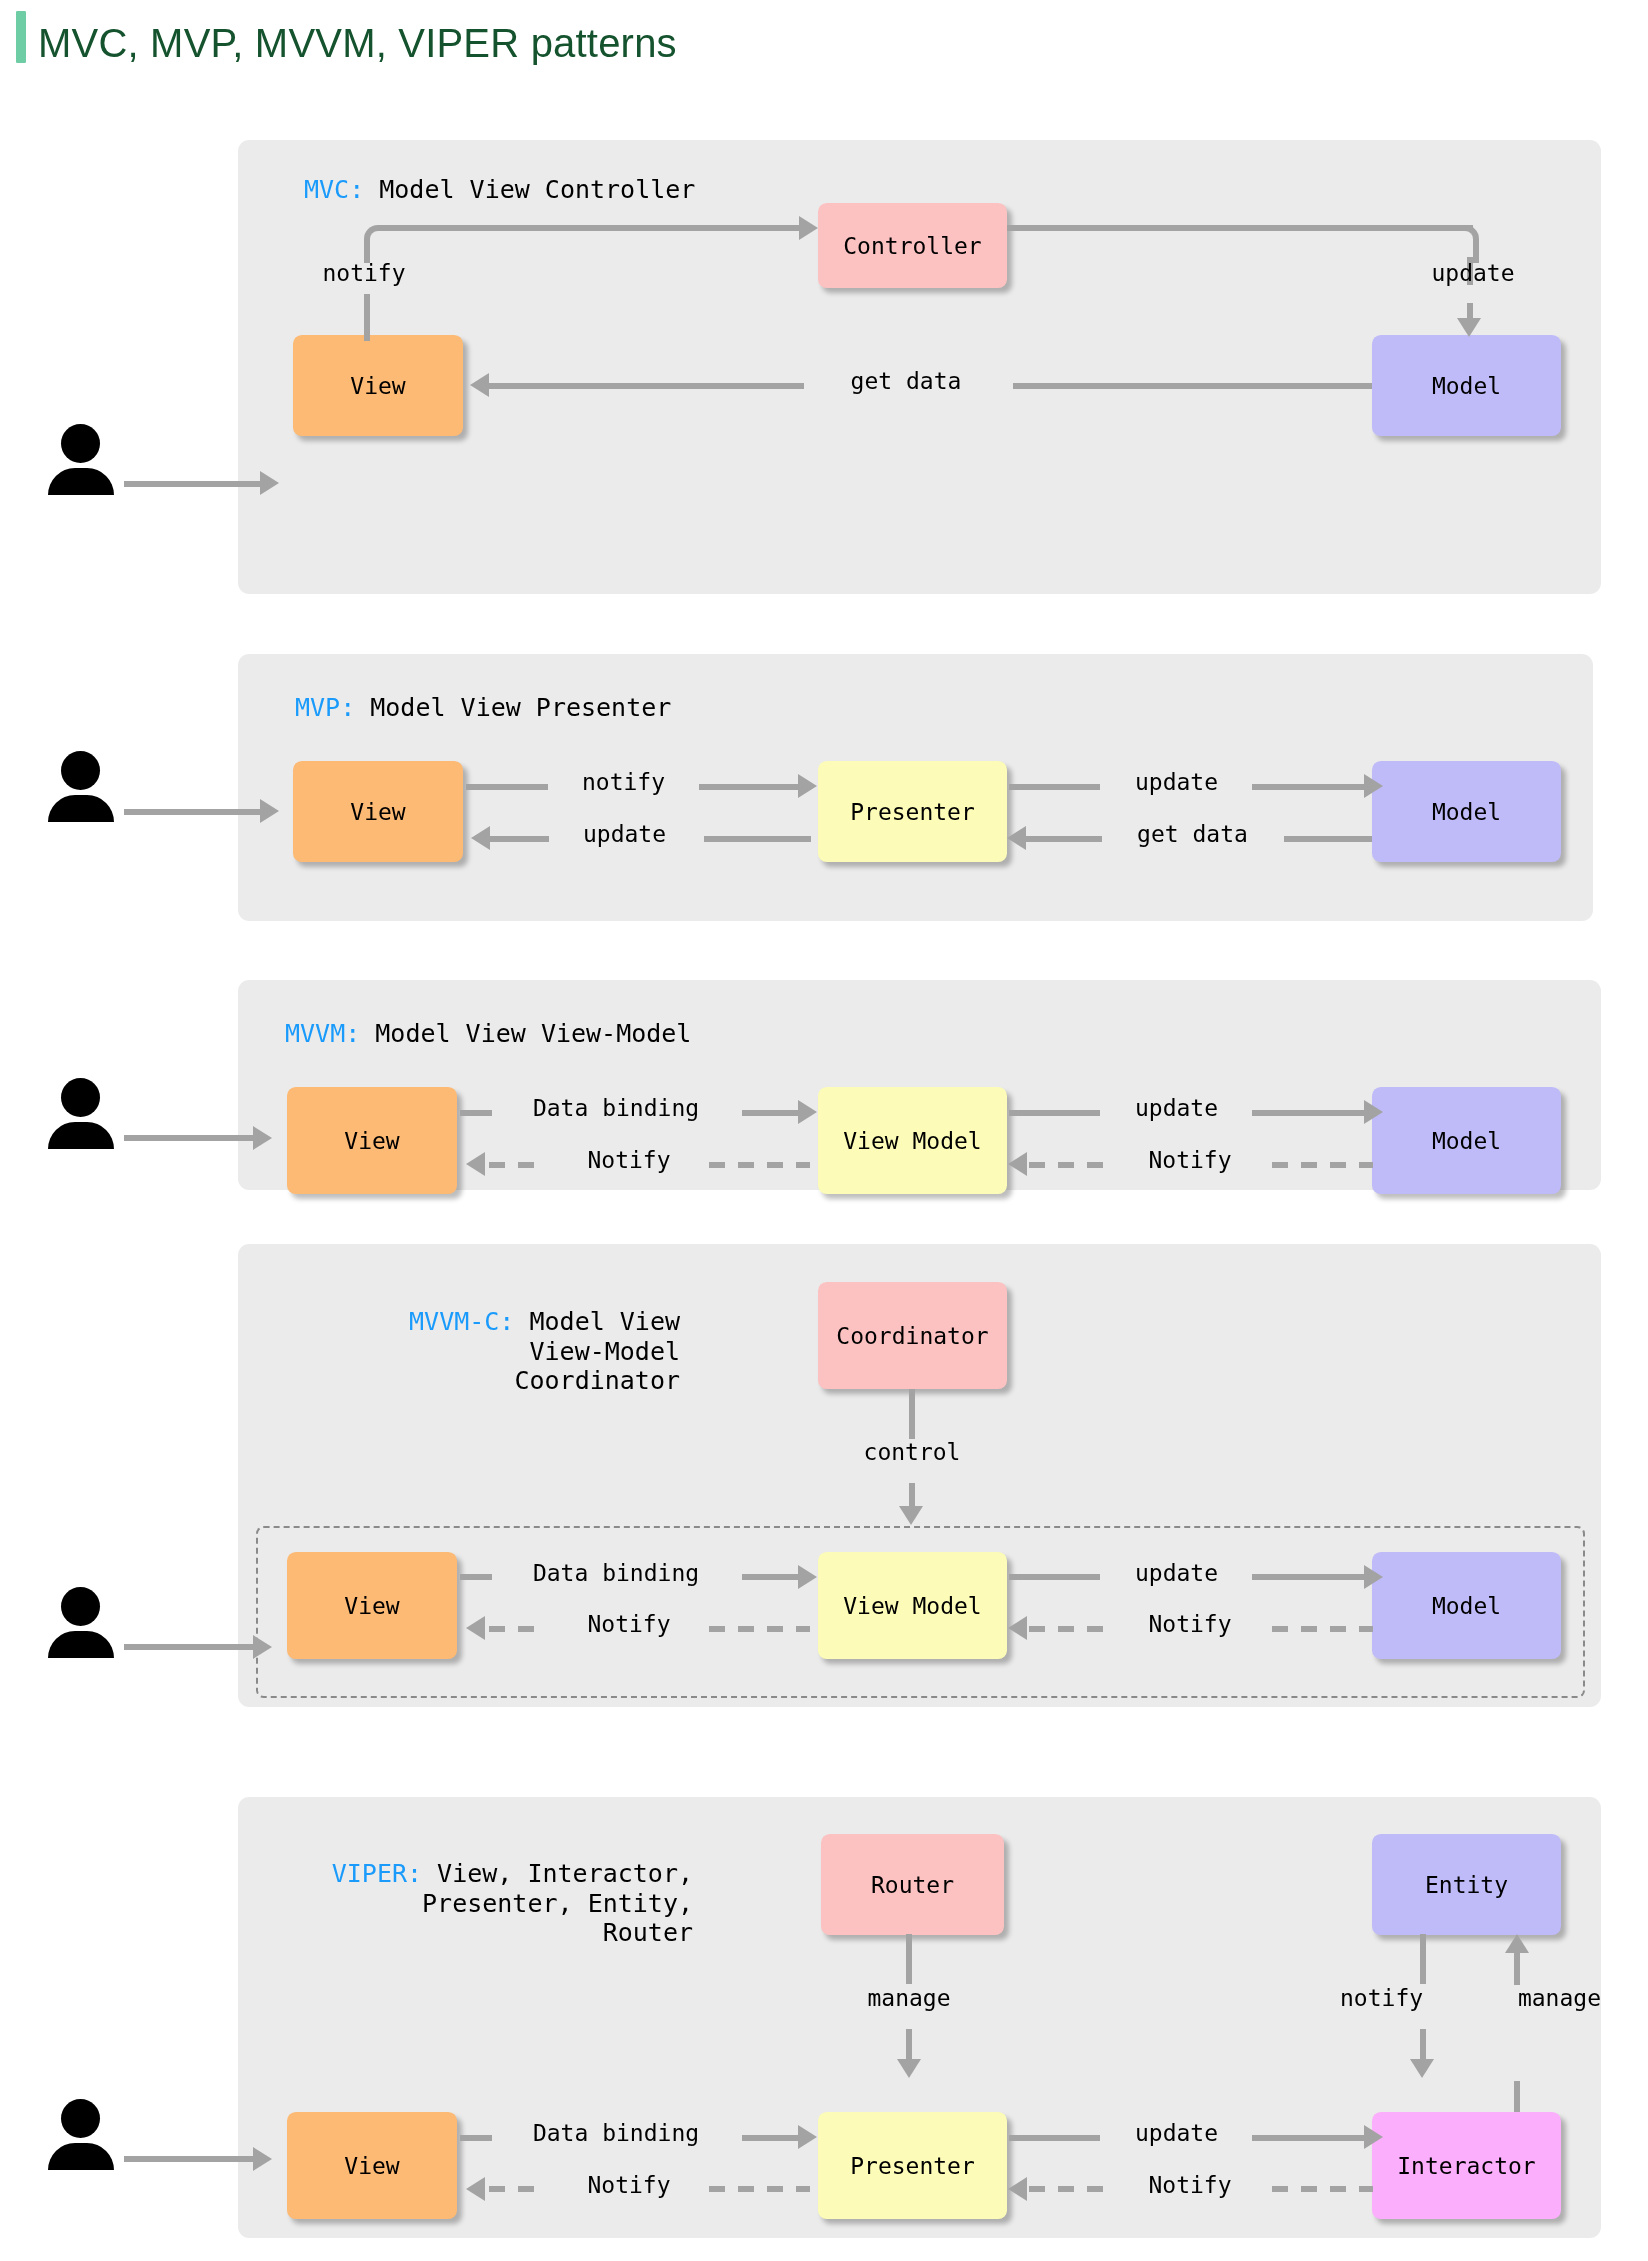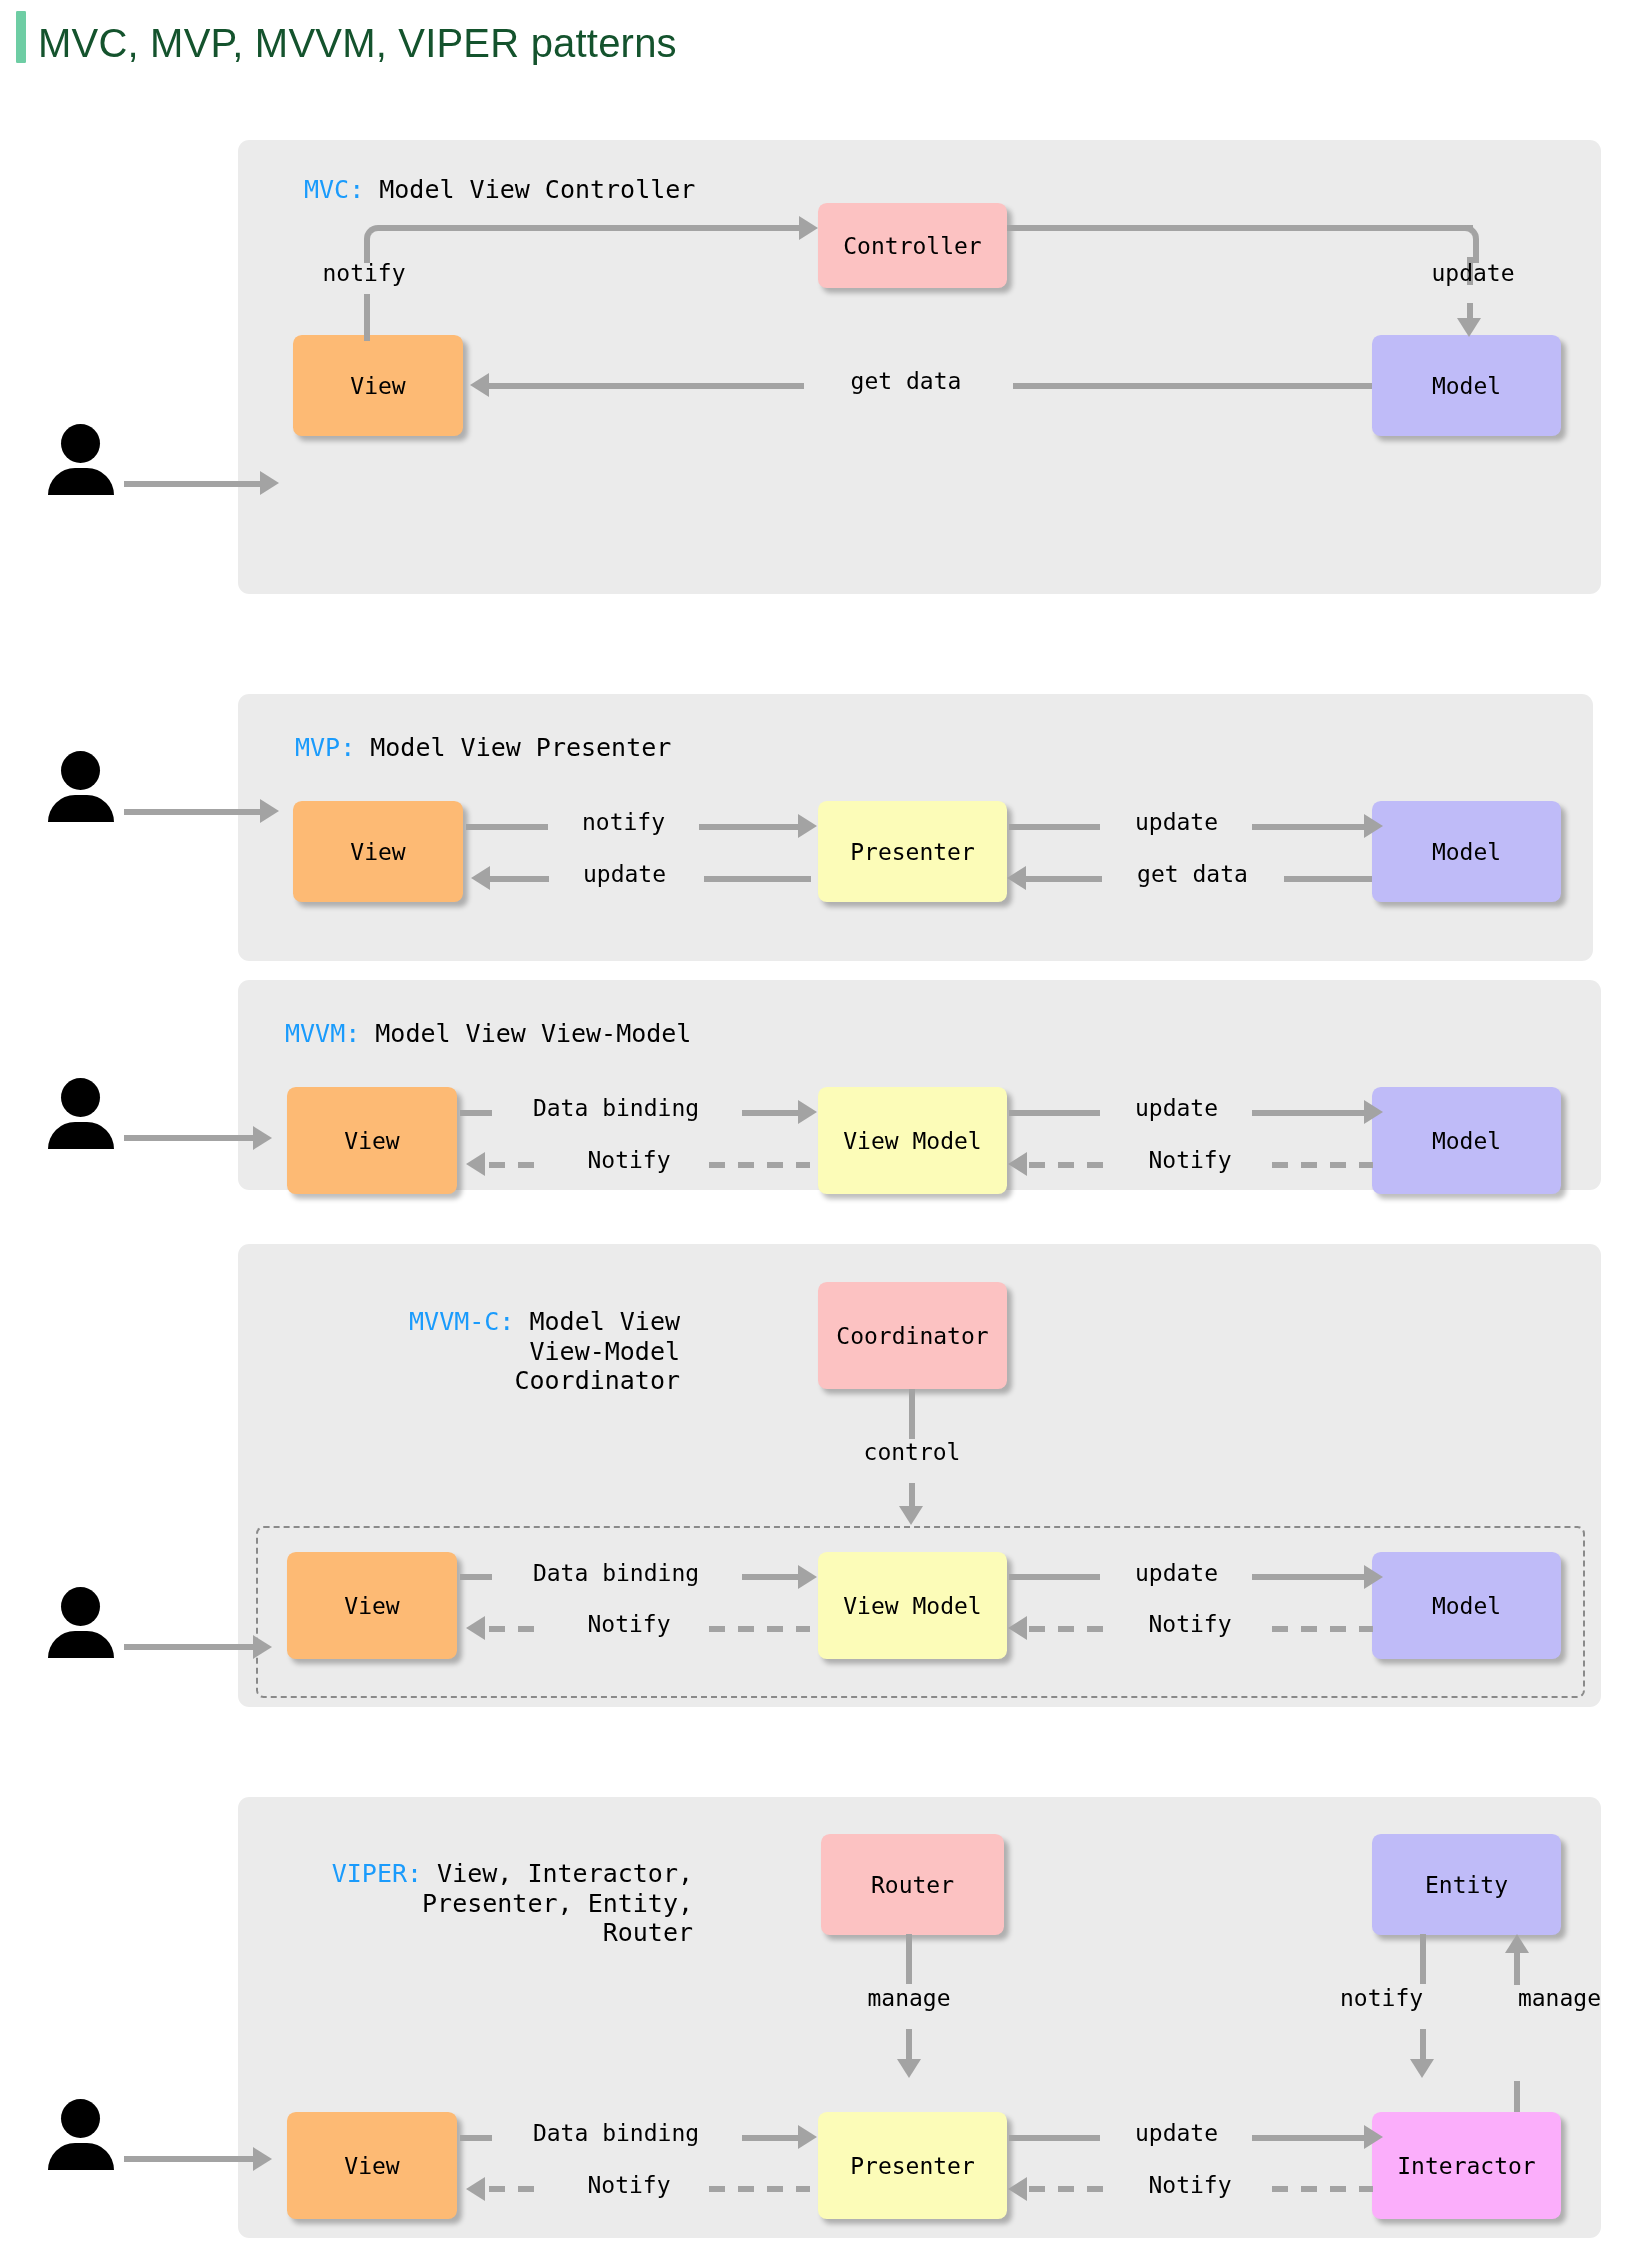--- a/index.html
+++ b/index.html
@@ -104,21 +104,21 @@
     <div class="ah ah-l" style="left:232px;top:233px;"></div>
   </div>
 
   <div class="person" style="left:48px;top:424px;">
     <div class="head"></div>
     <div class="body"></div>
   </div>
   <div class="hline" style="left:124px;top:481px;width:137px;"></div>
   <div class="ah ah-r" style="left:260px;top:471px;"></div>
 
-  <div class="panel" style="left:238px;top:654px;width:1355px;height:267px;margin-top:40px;">
+  <div class="panel" style="left:238px;top:654px;width:1355px;height:267px;">
     <div class="sect-title" style="left:57px;top:39px;"><span class="key">MVP:</span><span> Model View Presenter</span></div>
 
     <div class="node n-view" style="left:55px;top:107px;width:170px;height:101px;">View</div>
     <div class="node n-pres" style="left:580px;top:107px;width:189px;height:101px;">Presenter</div>
     <div class="node n-model" style="left:1134px;top:107px;width:189px;height:101px;">Model</div>
 
     <div class="hline" style="left:228px;top:130px;width:82px;"></div>
     <div class="lbl" style="left:310px;top:115px;width:151px;">notify</div>
     <div class="hline" style="left:461px;top:130px;width:100px;"></div>
     <div class="ah ah-r" style="left:560px;top:120px;"></div>

